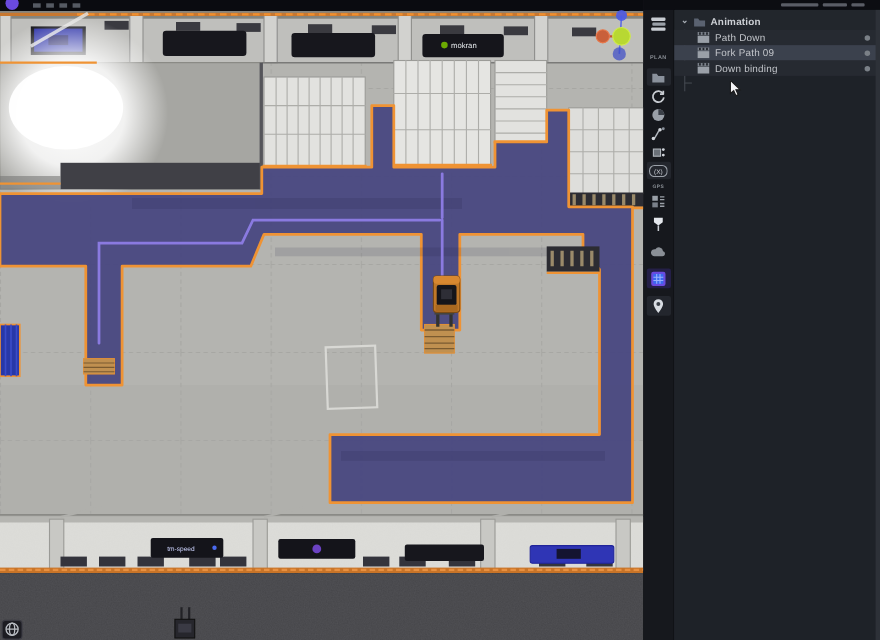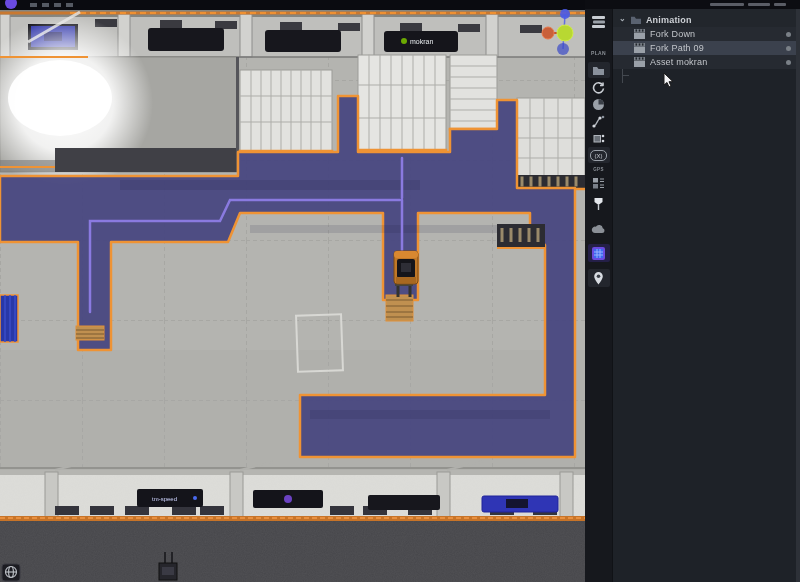--- a/index.html
+++ b/index.html
@@ -389,21 +389,21 @@
 
           <div class="row item">
             <span class="tick" style="top:48px"></span>
             <svg width="11" height="10" viewBox="0 0 11 10">
                 <rect x="0" y="0" width="11" height="3" fill="#7a8089"></rect>
                 <rect x="1.5" y="0.4" width="1.6" height="2.2" fill="#22262c"></rect>
                 <rect x="4.7" y="0.4" width="1.6" height="2.2" fill="#22262c"></rect>
                 <rect x="7.9" y="0.4" width="1.6" height="2.2" fill="#22262c"></rect>
                 <rect x="0" y="3.5" width="11" height="6.5" fill="#9aa0a8"></rect>
               </svg>
-            <span>Fork Down</span>
+            <span>Path Down</span>
             <span class="dot"></span>
           </div>
 
 
           <div class="row item selected">
             <svg width="11" height="10" viewBox="0 0 11 10">
                 <rect x="0" y="0" width="11" height="3" fill="#7a8089"></rect>
                 <rect x="1.5" y="0.4" width="1.6" height="2.2" fill="#22262c"></rect>
                 <rect x="4.7" y="0.4" width="1.6" height="2.2" fill="#22262c"></rect>
                 <rect x="7.9" y="0.4" width="1.6" height="2.2" fill="#22262c"></rect>
@@ -414,21 +414,21 @@
           </div>
 
           <div class="row item">
             <svg width="11" height="10" viewBox="0 0 11 10">
                 <rect x="0" y="0" width="11" height="3" fill="#7a8089"></rect>
                 <rect x="1.5" y="0.4" width="1.6" height="2.2" fill="#22262c"></rect>
                 <rect x="4.7" y="0.4" width="1.6" height="2.2" fill="#22262c"></rect>
                 <rect x="7.9" y="0.4" width="1.6" height="2.2" fill="#22262c"></rect>
                 <rect x="0" y="3.5" width="11" height="6.5" fill="#9aa0a8"></rect>
               </svg>
-            <span>Asset mokran</span>
+            <span>Down binding</span>
             <span class="dot"></span>
           </div>
         </div>
 
         <div class="panel-rest"></div>
         <div class="scrollbar"></div>
       </div>
     </div>
   </div>
 

